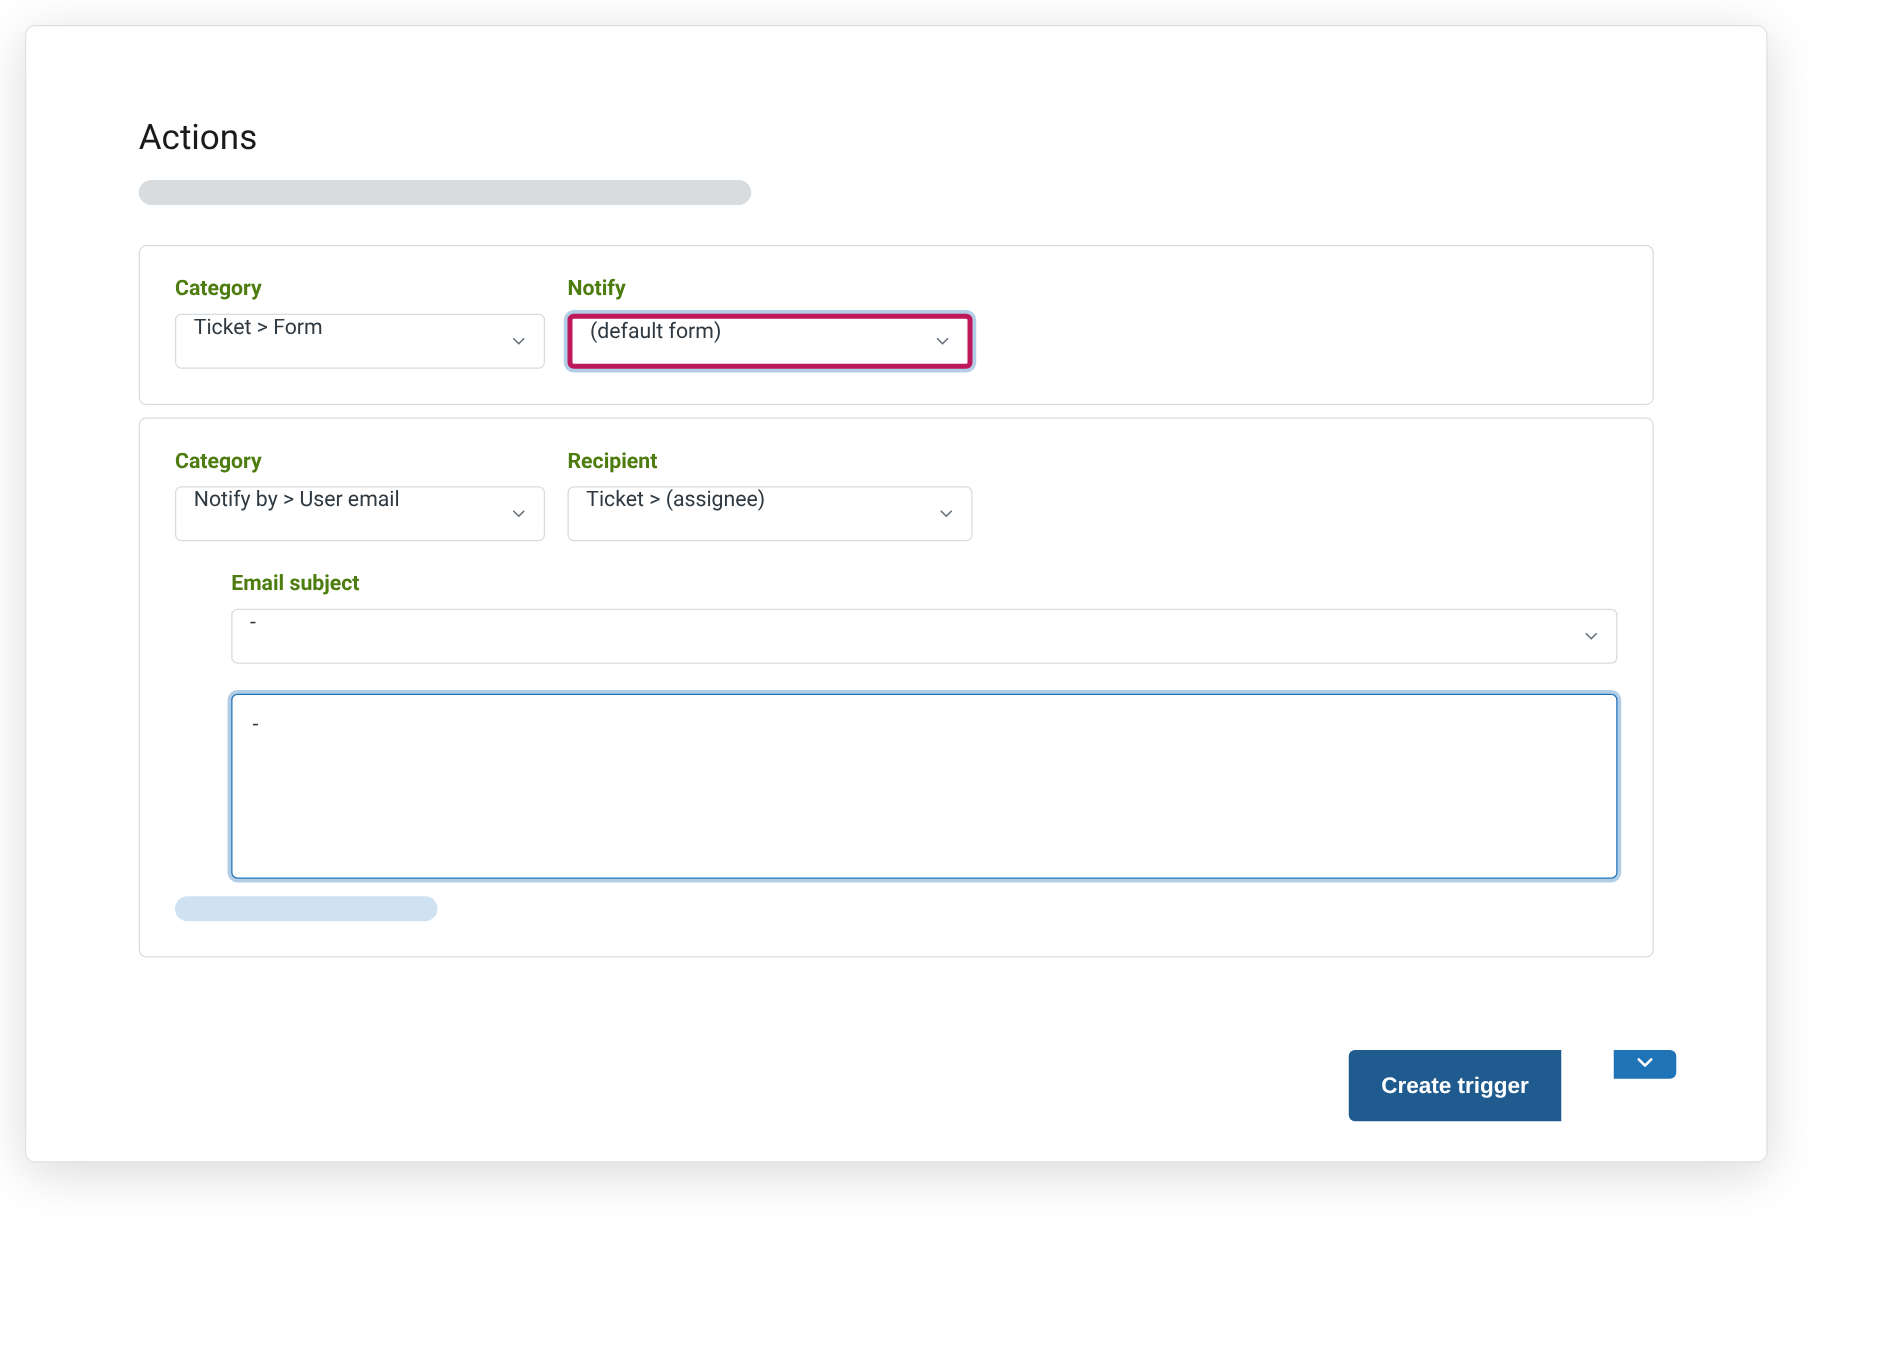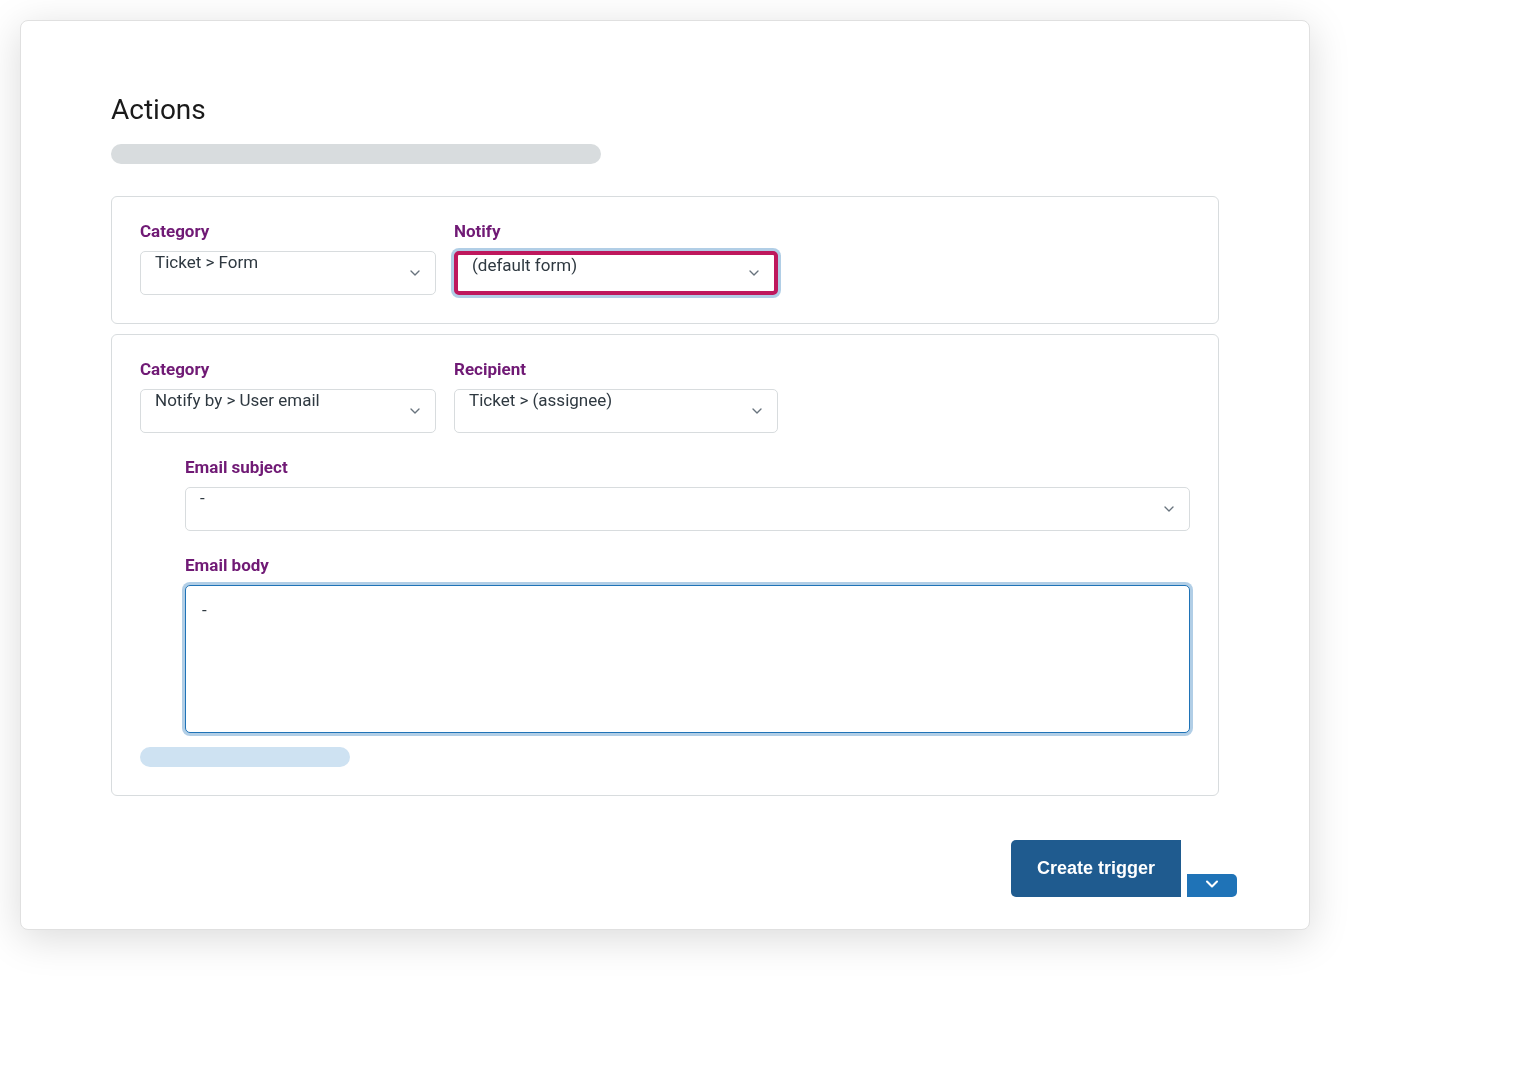--- a/index.html
+++ b/index.html
@@ -7,21 +7,21 @@
       font-family: -apple-system, BlinkMacSystemFont, "Segoe UI", Roboto, Helvetica, Arial, sans-serif;
       background: #ffffff;
       width: 1517px;
       height: 1087px;
       display: flex;
       align-items: flex-start;
       justify-content: flex-start;
       padding: 0;
     }
     .canvas {
-      width: 1290px;
+      width: 1394px;
       height: 910px;
       margin: 20px;
       background: #ffffff;
       border: 1px solid #e0e0e0;
       border-radius: 8px;
       box-shadow: 0 8px 40px rgba(0,0,0,0.15);
       position: relative;
       padding: 72px 90px 40px 90px;
     }
     .section-title {
@@ -52,21 +52,21 @@
     .field-group {
       display: flex;
       flex-direction: column;
     }
     .field-group.narrow { width: 296px; }
     .field-group.medium { width: 324px; }
     .field-group.full { width: 100%; margin-left: 45px; }
     .label {
       font-size: 17px;
       font-weight: 700;
-      color: #701a75;
+      color: #4d7c0f;
       margin-bottom: 10px;
     }
     .select {
       position: relative;
       height: 44px;
       border: 1px solid #d8dcde;
       border-radius: 5px;
       background: #ffffff;
       display: flex;
       padding: 0 40px 0 14px;
@@ -107,21 +107,22 @@
       height: 20px;
       background: #cee2f2;
       border-radius: 10px;
       margin-top: 14px;
     }
     .footer {
       position: absolute;
       right: 72px;
       bottom: 32px;
       display: flex;
-      align-items: flex-end;
+      align-items: flex-start;
+      gap: 36px;
     }
     .btn-primary {
       background: #1f5b8f;
       color: #ffffff;
       font-size: 18px;
       font-weight: 600;
       border: none;
       border-radius: 5px 0 0 5px;
       padding: 18px 26px;
       cursor: pointer;
@@ -209,21 +210,20 @@
             <svg viewBox="0 0 24 24" fill="none" stroke="#68737d" stroke-width="2" stroke-linecap="round" stroke-linejoin="round">
                 <polyline points="6 9 12 15 18 9"></polyline>
               </svg>
           </span>
         </div>
       </div>
     </div>
 
     <div class="row" style="margin-top:24px;">
       <div class="field-group full">
-        <div class="label">Email body</div>
         <textarea class="textarea" style="">-</textarea>
       </div>
     </div>
 
     <div class="pill-skeleton"></div>
   </div>
 
   <div class="footer">
     <button class="btn-primary">Create trigger</button>
     <button class="btn-split">

